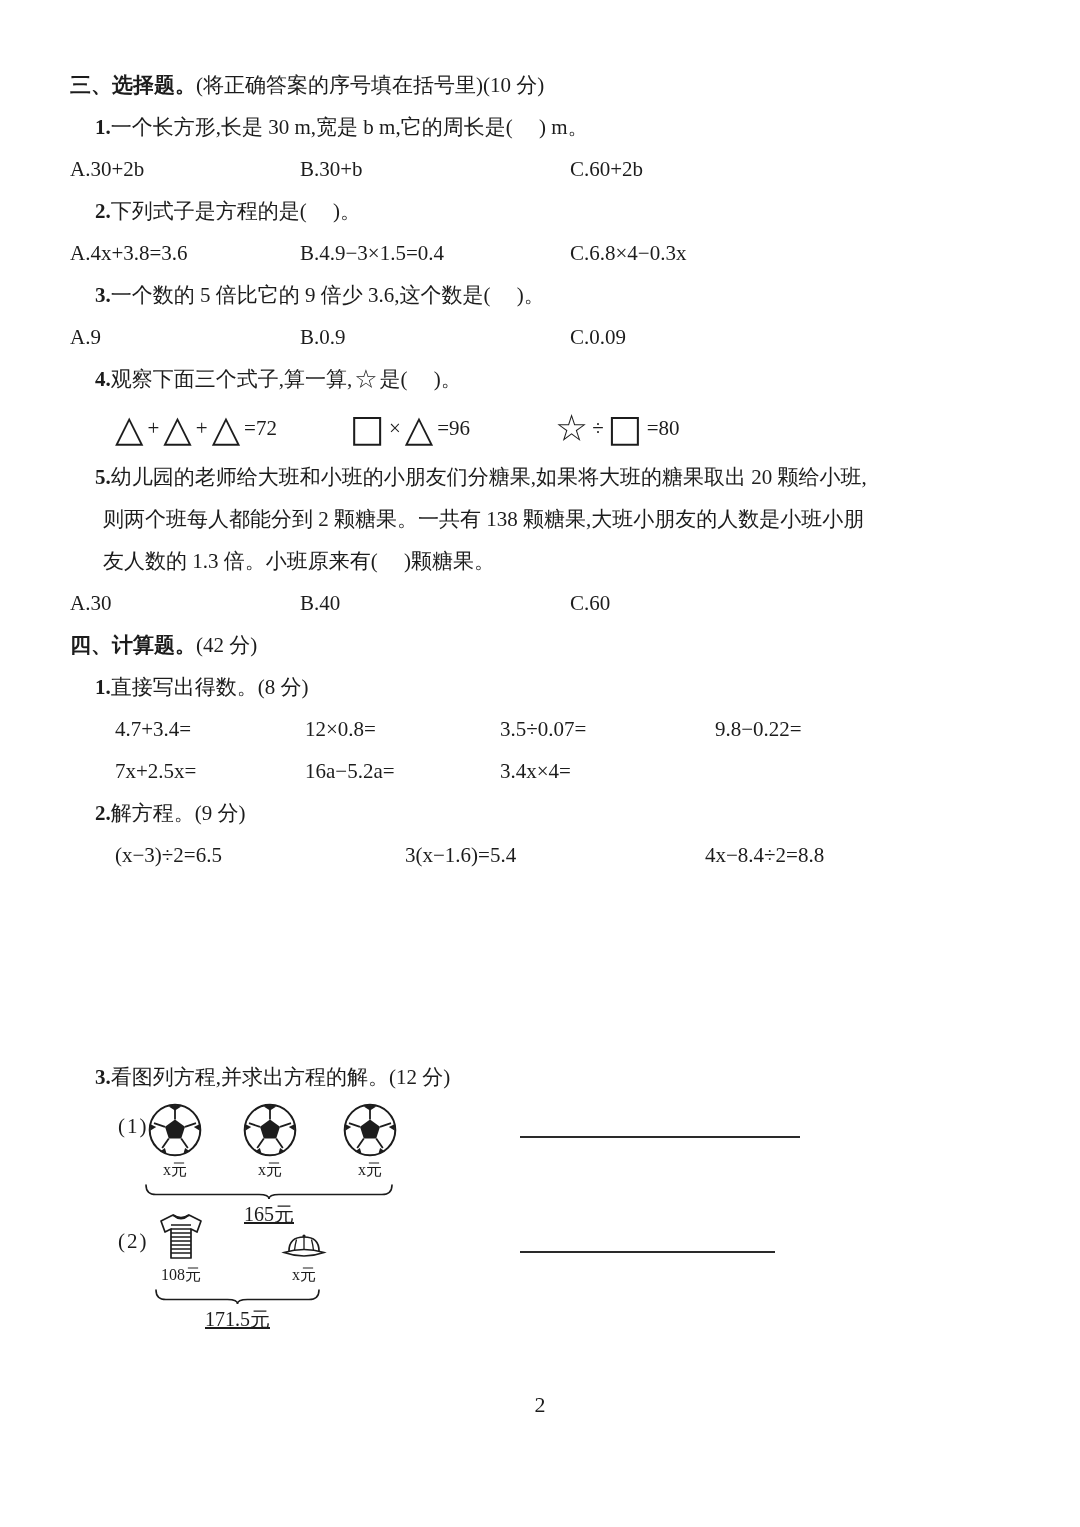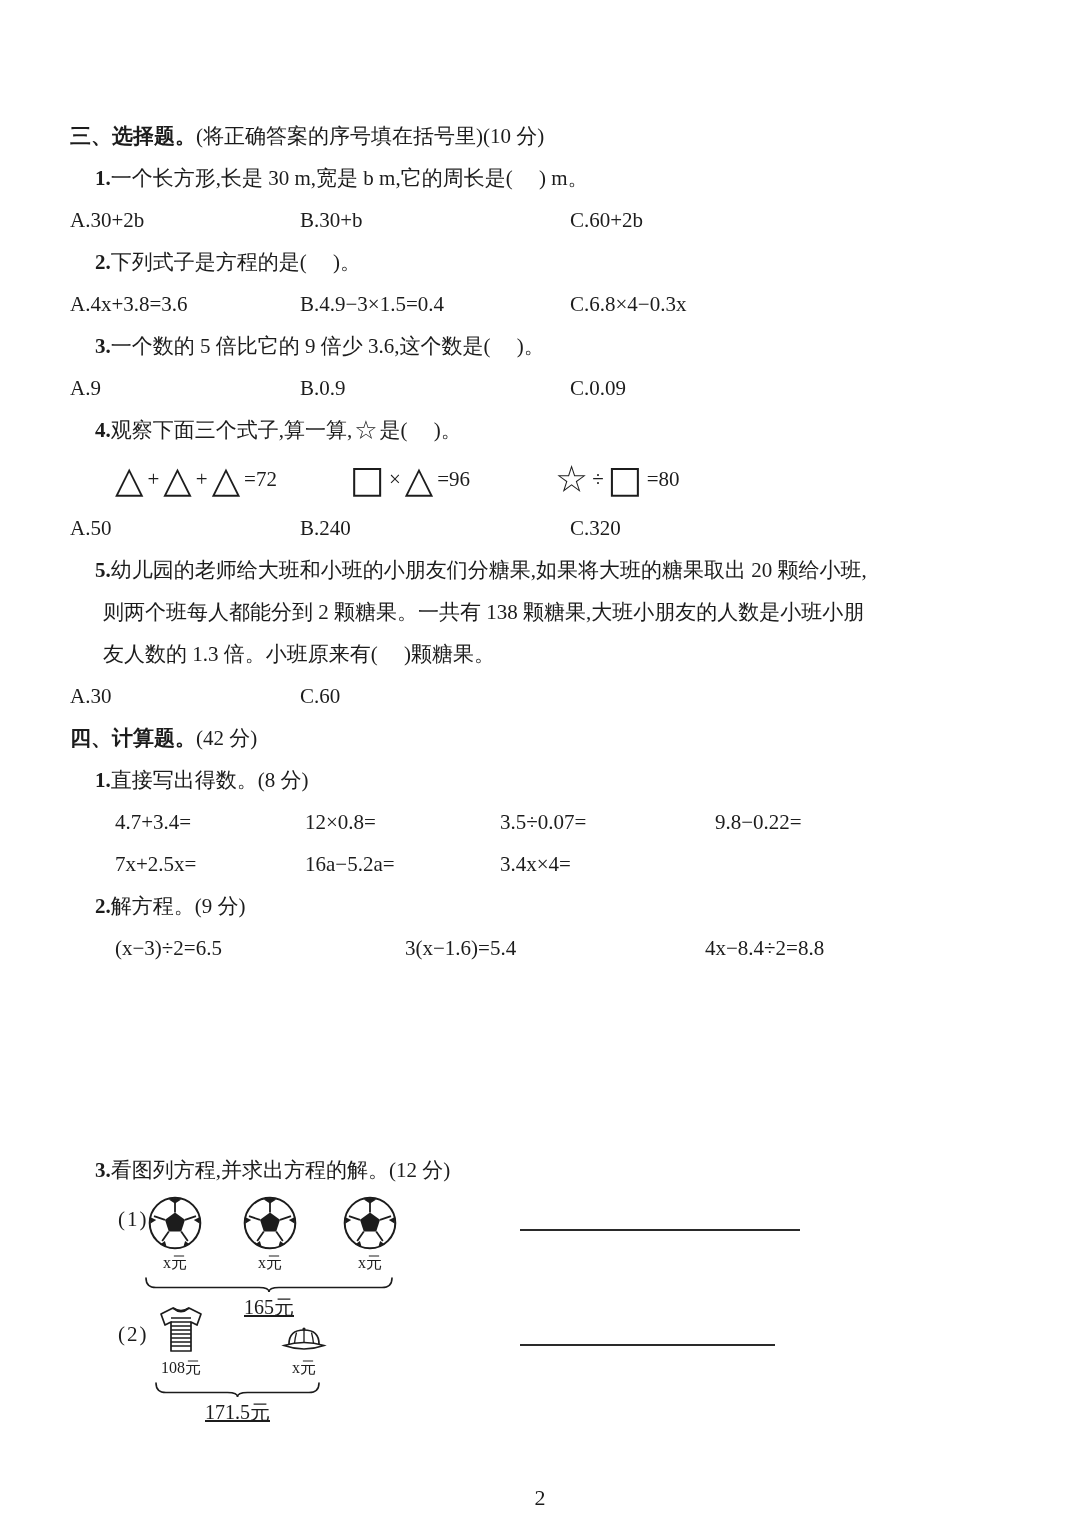--- a/index.html
+++ b/index.html
@@ -3,21 +3,21 @@
 <meta charset="utf-8">
 <style>
   * { margin:0; padding:0; box-sizing:border-box; }
   html,body { background:#ffffff; }
   body {
     width:1080px; height:1527px;
     font-family:"Liberation Serif","DejaVu Serif",serif;
     color:#1c1c1c; font-size:21px;
     position:relative; overflow:hidden;
   }
-  .page { position:relative; width:1080px; height:1527px; padding:115px 70px 0 70px; }
+  .page { position:relative; width:1080px; height:1527px; padding:64px 70px 0 70px; }
   .line { height:42px; display:flex; align-items:center; white-space:pre; }
   .bold { font-weight:700; }
   .q { margin-left:25px; }
   .indent2 { margin-left:33px; }
   .opts { }
   .opts .o1 { width:230px; }
   .opts .o2 { width:270px; }
   .opts .o3 { flex:1; }
   .eqrow { height:56px; margin-left:45px; display:flex; align-items:center; }
   .eqg { display:flex; align-items:center; }
@@ -133,37 +133,33 @@
       <span class="shape">△</span>
       <span class="op">=96</span>
     </span>
     <span class="eqg">
       <span class="shape">☆</span>
       <span class="op">÷</span>
       <span class="shape">□</span>
       <span class="op">=80</span>
     </span>
   </div>
-  <div class="line opts">
-    <span class="o1">A.50</span>
-    <span class="o2">B.240</span>
-    <span class="o3">C.320</span>
-  </div>
 
   <div class="line q">
     <span class="bold">5.</span><span>幼儿园的老师给大班和小班的小朋友们分糖果,如果将大班的糖果取出 20 颗给小班,</span>
   </div>
   <div class="line indent2">
     <span>则两个班每人都能分到 2 颗糖果。一共有 138 颗糖果,大班小朋友的人数是小班小朋</span>
   </div>
   <div class="line indent2">
     <span>友人数的 1.3 倍。小班原来有(&nbsp;&nbsp;&nbsp;&nbsp;&nbsp;)颗糖果。</span>
   </div>
   <div class="line opts">
     <span class="o1">A.30</span>
+    <span class="o2">B.40</span>
     <span class="o3">C.60</span>
   </div>
 
   <div class="line">
     <span class="bold">四、计算题。</span><span>(42 分)</span>
   </div>
 
   <div class="line q">
     <span class="bold">1.</span><span>直接写出得数。(8 分)</span>
   </div>

